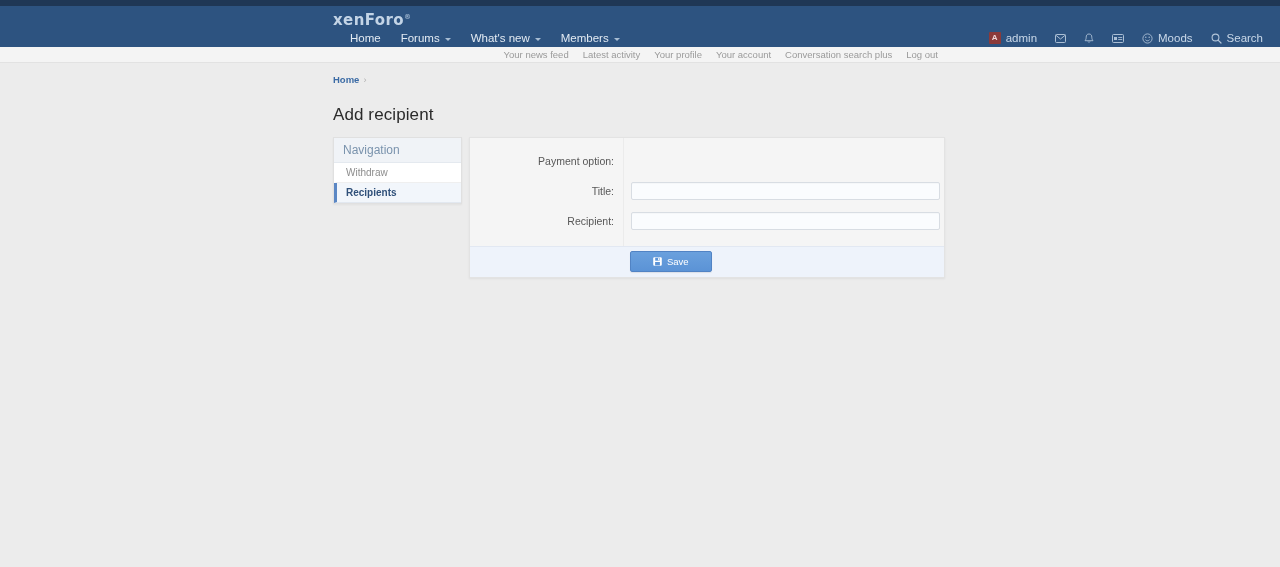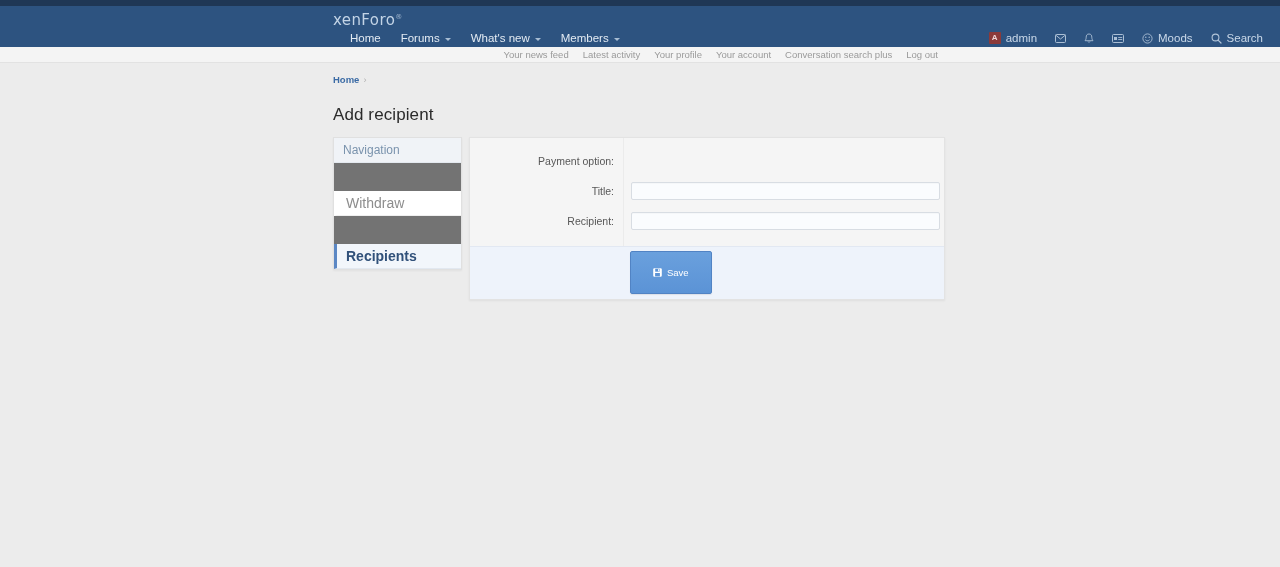--- a/index.html
+++ b/index.html
@@ -35,21 +35,21 @@
     height: 41px;
   }
   .logo {
     position: absolute;
     left: 3px;
     top: 5px;
     font-size: 15px;
     letter-spacing: 0.4px;
     color: #c3d4e6;
     font-family: "DejaVu Sans", sans-serif;
-    font-weight: 400;
+    font-weight: 700;
     white-space: nowrap;
   }
   .logo .reg {
     font-size: 7px;
     vertical-align: super;
     color: #9fb6cf;
   }
 
   
   .nav-primary {
@@ -189,28 +189,27 @@
     box-shadow: 0 1px 2px rgba(0,0,0,.05);
   }
   .sidebar-header {
     background: #f0f3f7;
     color: #7a93ad;
     font-size: 12px;
     padding: 5px 8px 5px 9px;
     border-bottom: 1px solid #e4e9ef;
   }
   .sidebar-item {
-    font-size: 14px;
+    font-size: 10px;
     color: #8d8d8d;
     padding: 4px 8px 4px 9px;
     border-bottom: 1px solid #efefef;
     border-left: 3px solid transparent;
     cursor: pointer;
     background: #fff;
-    margin-top: 28px;
   }
   .sidebar-item.active {
     color: #31517a;
     font-weight: bold;
     background: #f2f6fb;
     border-left: 3px solid #5b87c4;
     border-bottom: 1px solid #e2e8f0;
   }
 
   
@@ -285,21 +284,21 @@
     display: inline-flex;
     align-items: center;
     justify-content: center;
     gap: 5px;
     background: linear-gradient(#6aa0dd, #5b93d6);
     border: 1px solid #5183c4;
     border-radius: 2px;
     color: #ffffff;
     font-size: 9.5px;
     font-family: "Liberation Sans", sans-serif;
-    padding: 15px 22px;
+    padding: 4px 22px;
     cursor: pointer;
     box-shadow: 0 1px 1px rgba(0,0,0,.08);
   }
   .save-button .disk {
     display: inline-block;
     line-height: 0;
   }
 </style>
 </head>
 <body>

